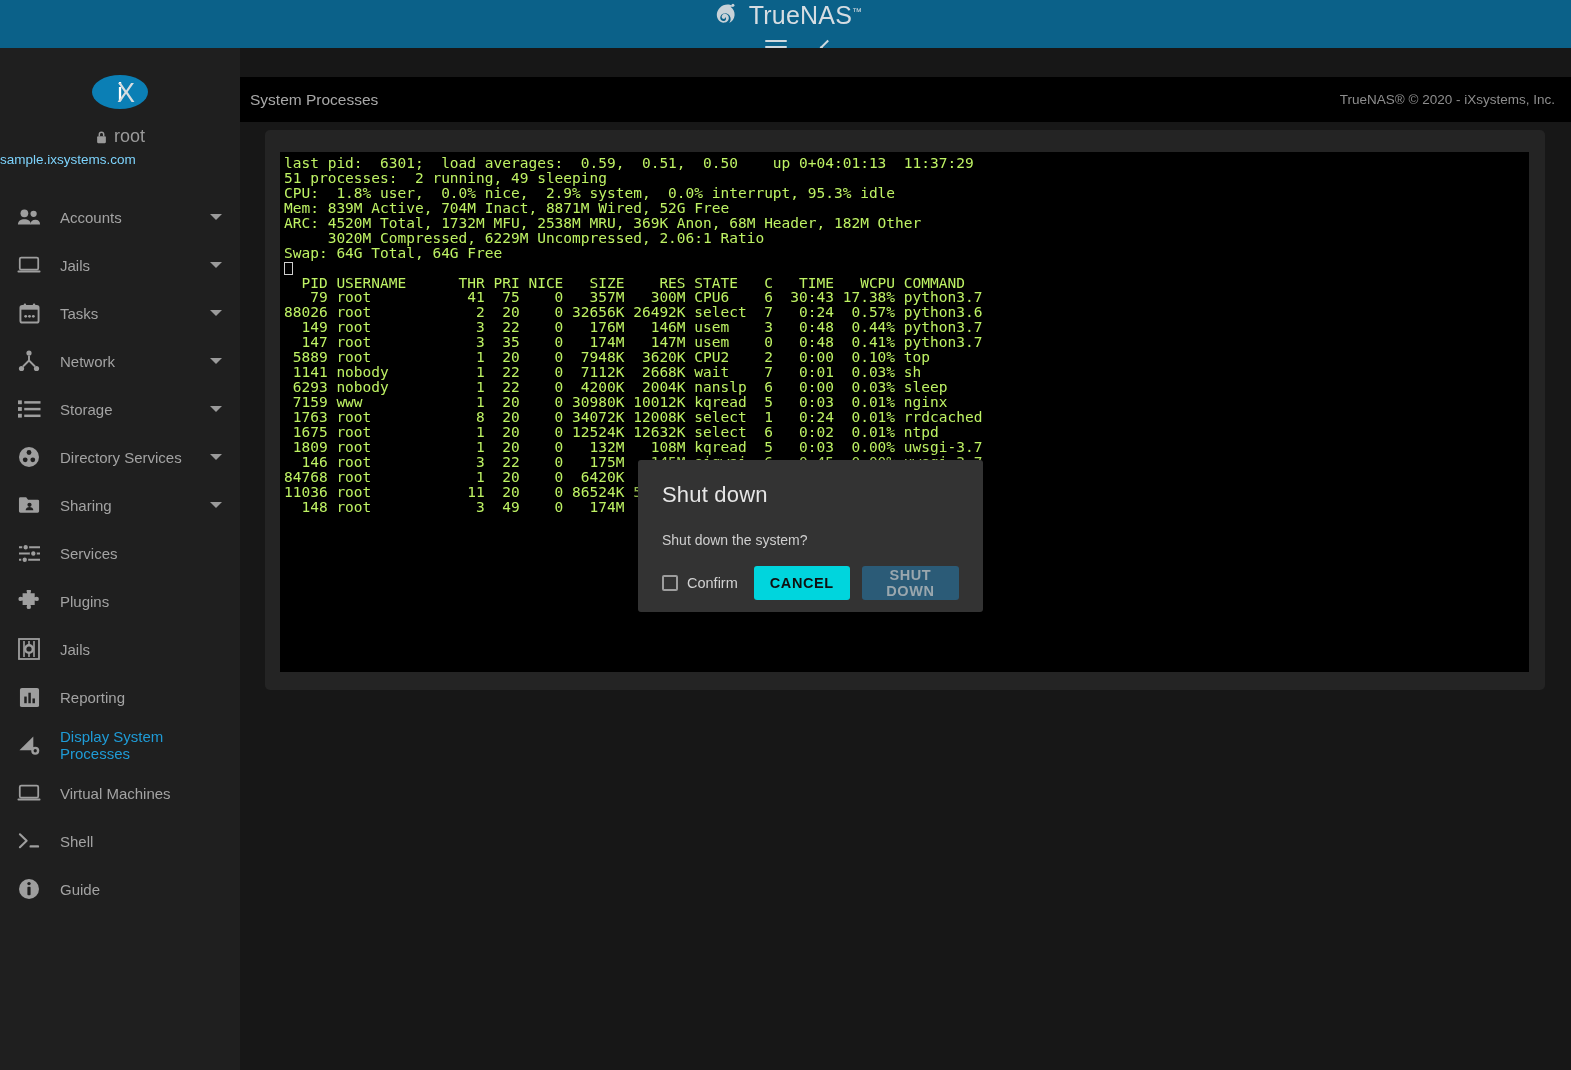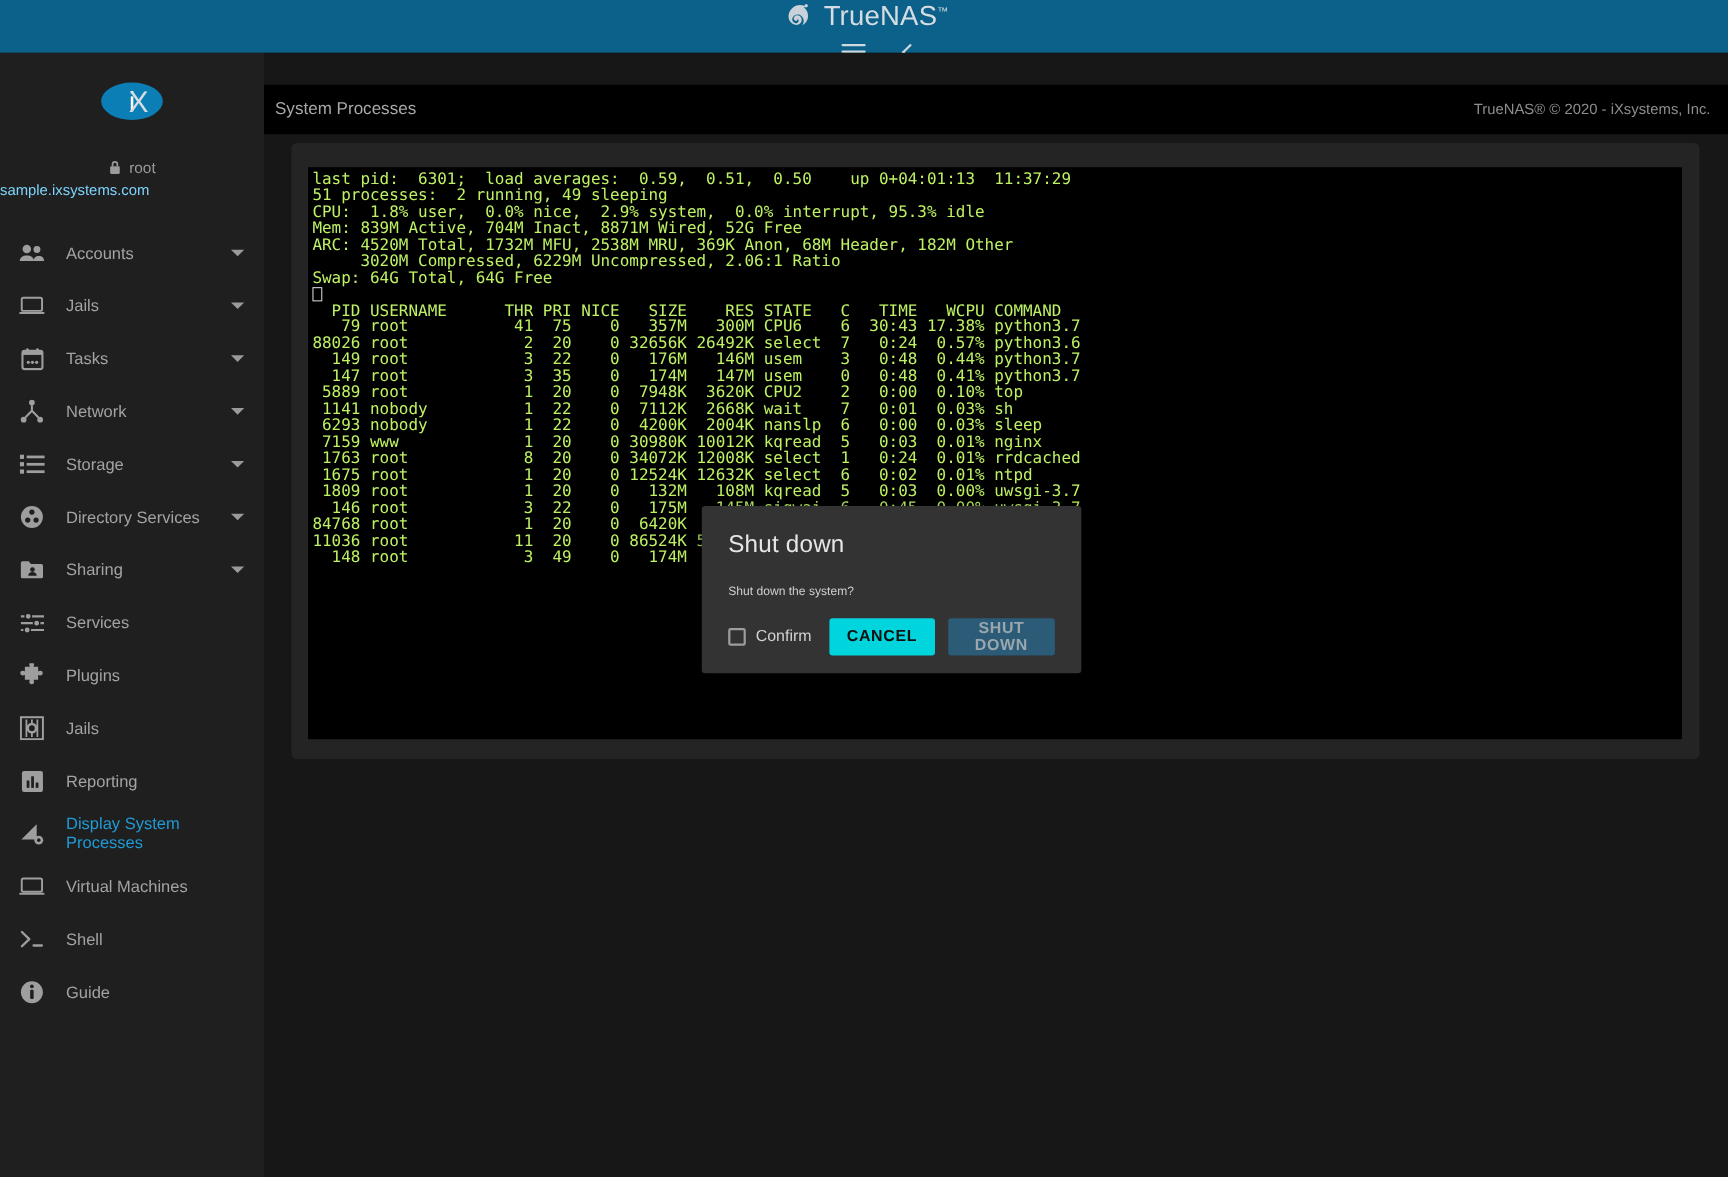--- a/index.html
+++ b/index.html
@@ -59,23 +59,23 @@
     position: absolute; top: 48px; left: 0;
     width: 240px; height: 1022px;
     background: #1f1f1f;
     overflow: hidden;
   }
   .ix-logo-wrap {
     height: 78px; display: flex; align-items: center; justify-content: center;
     padding-top: 10px;
   }
   .user-line {
-    text-align: center; color: #9a9a9a; font-size: 14px;
+    text-align: center; color: #9a9a9a; font-size: 18px;
     display: flex; align-items: center; justify-content: center; gap: 6px;
-    margin-top: 18px;
+    margin-top: 0;
   }
   .host-line {
     text-align: left; color: #7dd3fc; font-size: 13.5px; margin-top: 5px;
   }
   .nav { margin-top: 26px; }
   .nav-item {
     height: 48px; display: flex; align-items: center;
     padding: 0 18px 0 14px; cursor: pointer; position: relative;
   }
   .nav-icon {
@@ -133,21 +133,21 @@
     width: 345px; height: 152px;
     background: #333333;
     border-radius: 3px;
     box-shadow: 0 6px 18px rgba(0,0,0,.55);
     padding: 22px 24px 0 24px;
   }
   .dialog-title {
     color: #e6e6e6; font-size: 22px; font-weight: 400; letter-spacing: .2px;
   }
   .dialog-msg {
-    color: #cfcfcf; font-size: 11px; margin-top: 24px;
+    color: #cfcfcf; font-size: 14px; margin-top: 24px;
   }
   .dialog-actions {
     display: flex; align-items: center; margin-top: 18px;
   }
   .confirm-wrap { display: flex; align-items: center; gap: 9px; cursor: pointer; }
   .checkbox {
     width: 16px; height: 16px; border: 2px solid #9d9d9d;
     border-radius: 2px; background: transparent; flex: none;
   }
   .confirm-label { color: #d2d2d2; font-size: 14.5px; }

